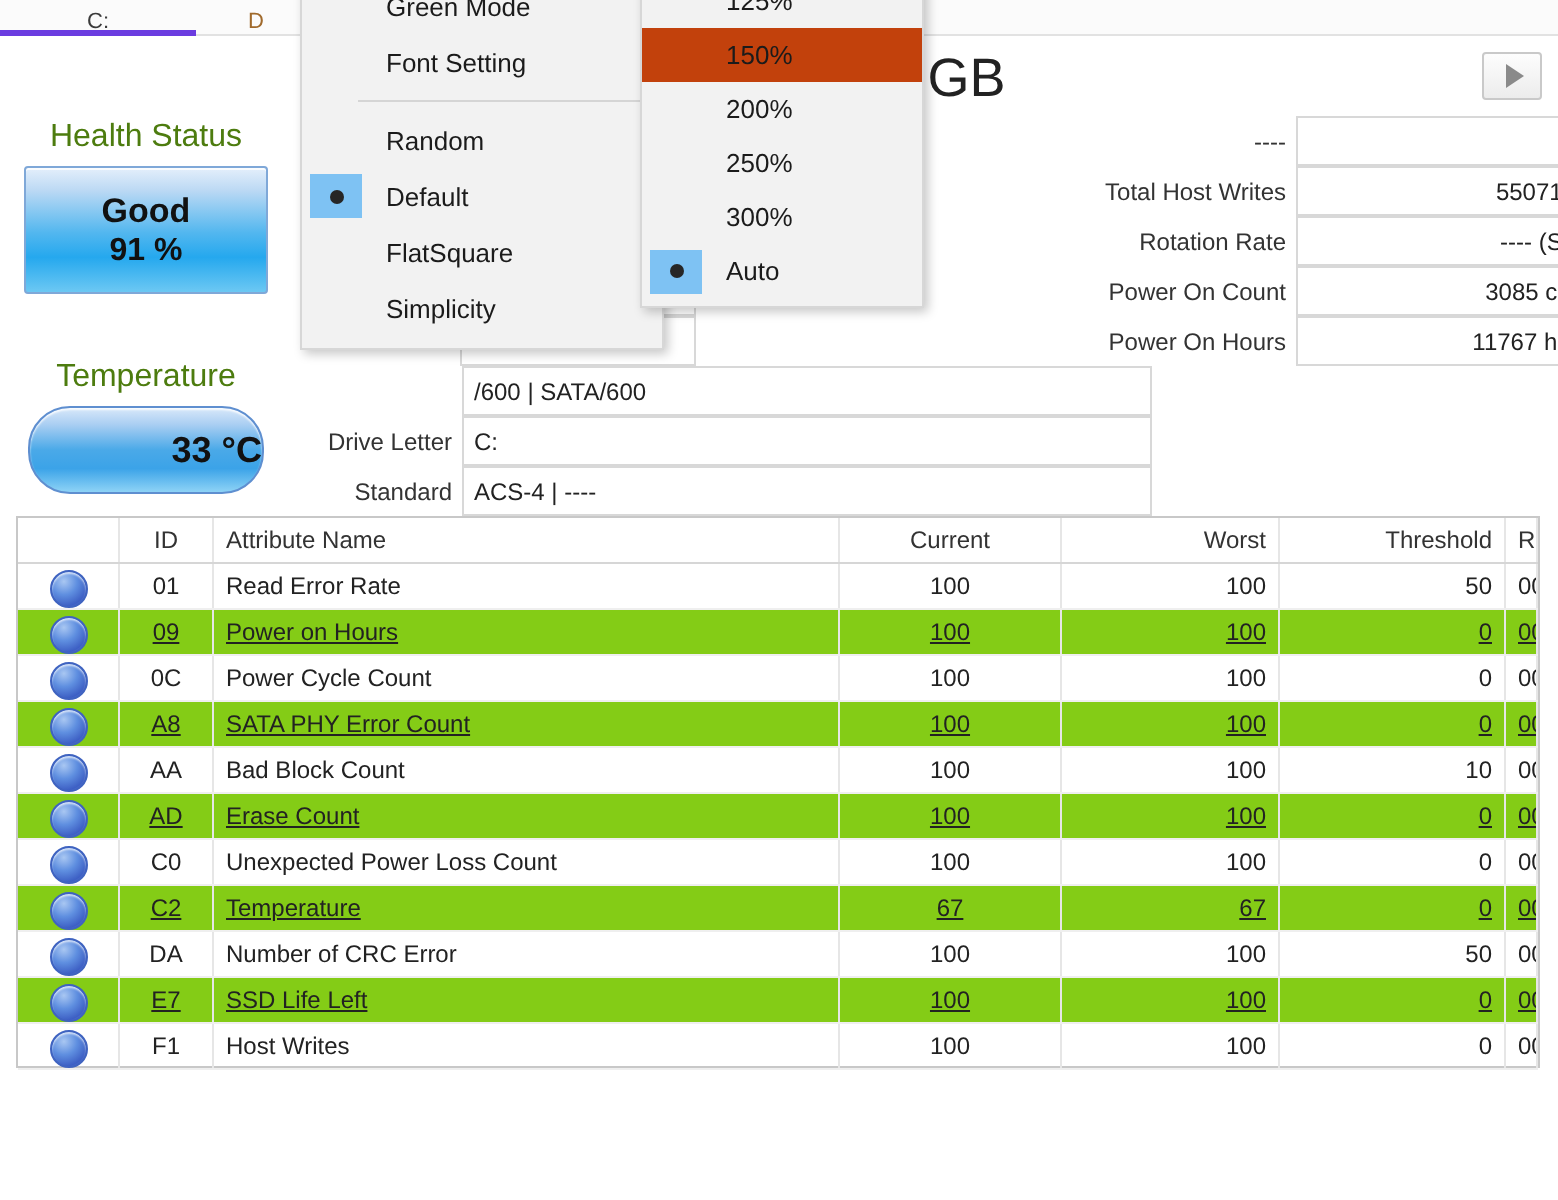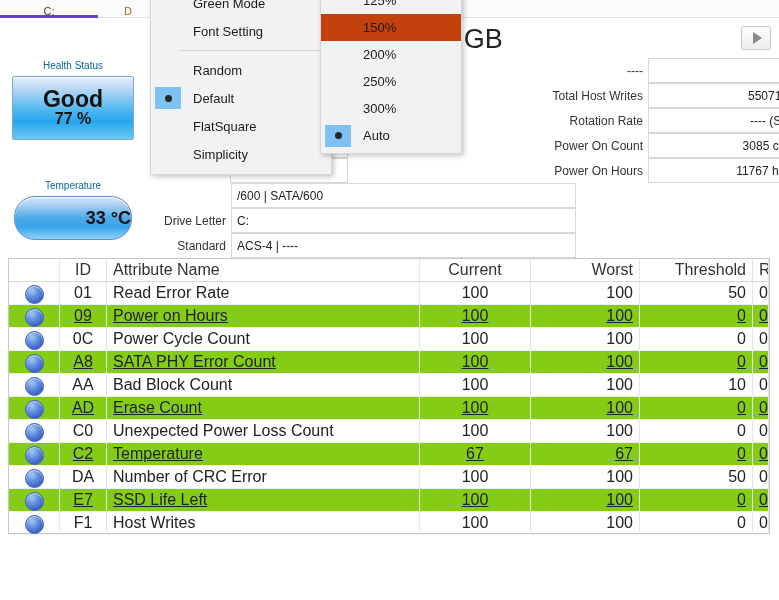--- a/index.html
+++ b/index.html
@@ -31,29 +31,29 @@
   .play-btn{
     position:absolute;right:8px;top:26px;width:28px;height:22px;
     background:linear-gradient(#fdfdfd,#ececec);
     border:1px solid #c9c9c9;border-radius:2px;
     display:flex;align-items:center;justify-content:center;
   }
   .play-btn .tri{width:0;height:0;border-left:9px solid #8a8a8a;border-top:6px solid transparent;border-bottom:6px solid transparent;margin-left:2px;}
 
   
   .health-wrap{position:absolute;left:6px;top:60px;width:134px;}
-  .panel-cap{font-size:10px;color:#0369a1;text-align:center;margin-bottom:5px;}
+  .panel-cap{font-size:16px;color:#4d7c0f;text-align:center;margin-bottom:5px;}
   .health-box{
     width:120px;height:62px;margin:0 auto;
     border:1px solid #7fa8d8;border-radius:2px;
     background:linear-gradient(to bottom,#e4effb 0%,#bcd9f4 18%,#53b7ef 52%,#25a8ee 72%,#6cc8f3 100%);
     display:flex;flex-direction:column;align-items:center;justify-content:center;
     box-shadow:inset 0 1px 0 rgba(255,255,255,.8);
   }
-  .health-label{font-size:23px;font-weight:bold;color:#111;line-height:20px;}
+  .health-label{font-size:17px;font-weight:bold;color:#111;line-height:20px;}
   .health-pct{font-size:16px;font-weight:bold;color:#111;line-height:19px;}
 
   .temp-wrap{position:absolute;left:6px;top:180px;width:134px;}
   .temp-box{
     width:116px;height:42px;margin:4px auto;
     border:1px solid #5f8fd0;border-radius:21px;
     background:linear-gradient(to bottom,#d8e8fa 0%,#a9cef2 20%,#4aa9e8 50%,#3ba3e8 72%,#8ed3f6 100%);
     display:flex;align-items:center;justify-content:flex-end;
     box-shadow:inset 0 1px 1px rgba(255,255,255,.85);
   }
@@ -73,21 +73,21 @@
   .rightcol .ival{width:160px;}
 
   .wide-label{width:78px;}
   .wide-val{width:345px;}
 
   
   .smart{
     position:absolute;left:8px;top:258px;width:762px;height:276px;
     border:1px solid #c8c8c8;background:#fff;box-sizing:border-box;
   }
-  table.smt{width:100%;border-collapse:collapse;font-size:16px;table-layout:fixed;}
+  table.smt{width:100%;border-collapse:collapse;font-size:12px;table-layout:fixed;}
   table.smt td,table.smt th{
     padding:0 6px;height:22px;font-weight:normal;
     border-right:1px solid #e6e6e6;border-bottom:1px solid #efefef;
     white-space:nowrap;overflow:hidden;color:#222;
   }
   table.smt thead th{border-bottom:1px solid #d6d6d6;color:#333;background:#fff;}
   .c-dot{width:38px;text-align:center;padding:0;}
   .c-id{width:34px;text-align:center;}
   .c-name{width:300px;text-align:left;}
   .c-cur{width:98px;text-align:center;}
@@ -147,21 +147,21 @@
 
   <div class="drive-title">G                                    GNTD 240,0 GB</div>
   <div class="play-btn">
     <span class="tri"></span>
   </div>
 
   <div class="health-wrap">
     <div class="panel-cap">Health Status</div>
     <div class="health-box">
       <div class="health-label">Good</div>
-      <div class="health-pct">77 %</div>
+      <div class="health-pct">91 %</div>
     </div>
   </div>
 
   <div class="temp-wrap">
     <div class="panel-cap">Temperature</div>
     <div class="temp-box">
       <div class="temp-val">33 °C</div>
     </div>
   </div>
 

